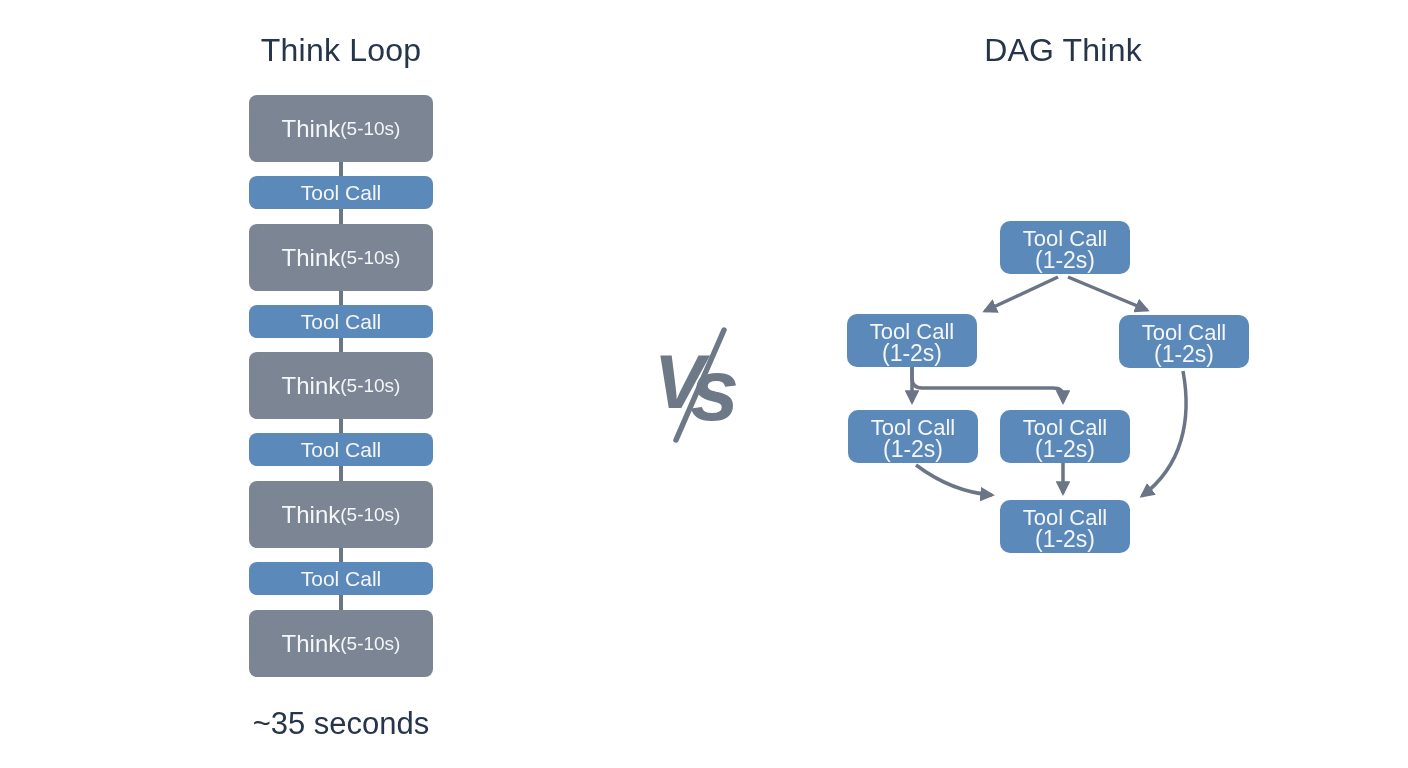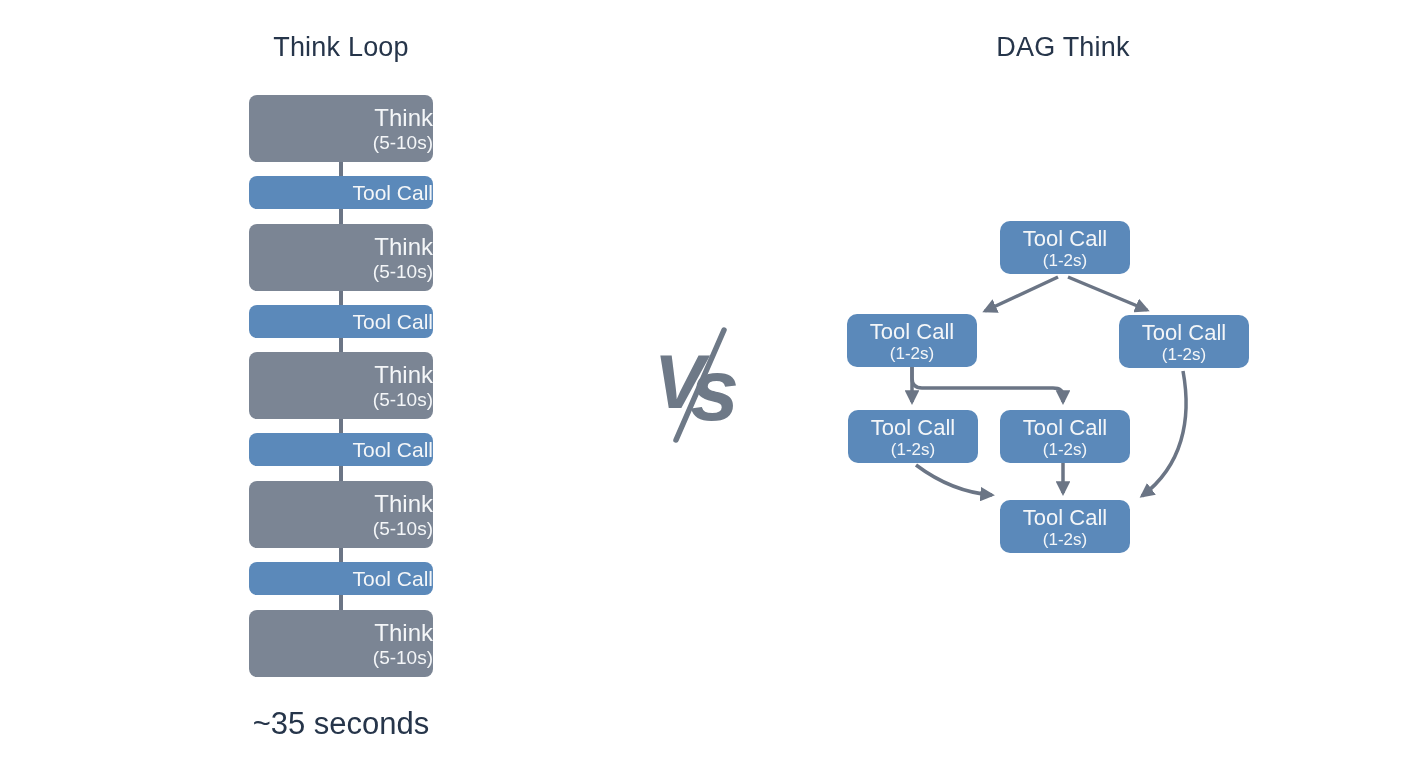--- a/index.html
+++ b/index.html
@@ -12,21 +12,21 @@
     font-family: "Liberation Sans", "DejaVu Sans", sans-serif;
   }
   .canvas {
     position: relative;
     width: 1408px;
     height: 768px;
   }
   .section-title {
     position: absolute;
     text-align: center;
-    font-size: 27px;
+    font-size: 32px;
     font-weight: 500;
     color: var(--ink, #26354a);
     letter-spacing: 0.2px;
   }
   .total-label {
     position: absolute;
     text-align: center;
     font-size: 31px;
     font-weight: 500;
     color: var(--ink, #26354a);
@@ -41,22 +41,22 @@
     background: var(--edge, #6b7585);
     z-index: 0;
   }
   .seq-box {
     position: absolute;
     left: 249px;
     width: 184px;
     border-radius: 8px;
     z-index: 1;
     display: flex;
-    flex-direction: column;
-    align-items: flex-end;
+    flex-direction: row;
+    align-items: center;
     justify-content: center;
     color: var(--boxtext, #f4f6f8);
   }
   .seq-box.think { background: var(--think, #7b8594); height: 67px; }
   .seq-box.tool  { background: var(--tool, #5b89ba); height: 33px; }
   .seq-box.think .box-label { font-size: 24px; line-height: 28px; }
   .seq-box.think .box-sub   { font-size: 19px; line-height: 22px; }
   .seq-box.tool  .box-label { font-size: 21px; line-height: 23px; }
   
   .dag-node {
@@ -66,21 +66,21 @@
     background: var(--tool, #5b89ba);
     border-radius: 10px;
     z-index: 1;
     display: flex;
     flex-direction: column;
     align-items: center;
     justify-content: center;
     color: var(--boxtext, #f4f6f8);
   }
   .dag-node .box-label { font-size: 22px; line-height: 25px; }
-  .dag-node .box-sub   { font-size: 17px; line-height: 19px; }
+  .dag-node .box-sub   { font-size: 23px; line-height: 19px; }
   .edge-layer {
     position: absolute;
     left: 0; top: 0;
     width: 1408px; height: 768px;
     z-index: 0;
   }
   .vs-mark {
     position: absolute;
     left: 648px;
     top: 324px;

